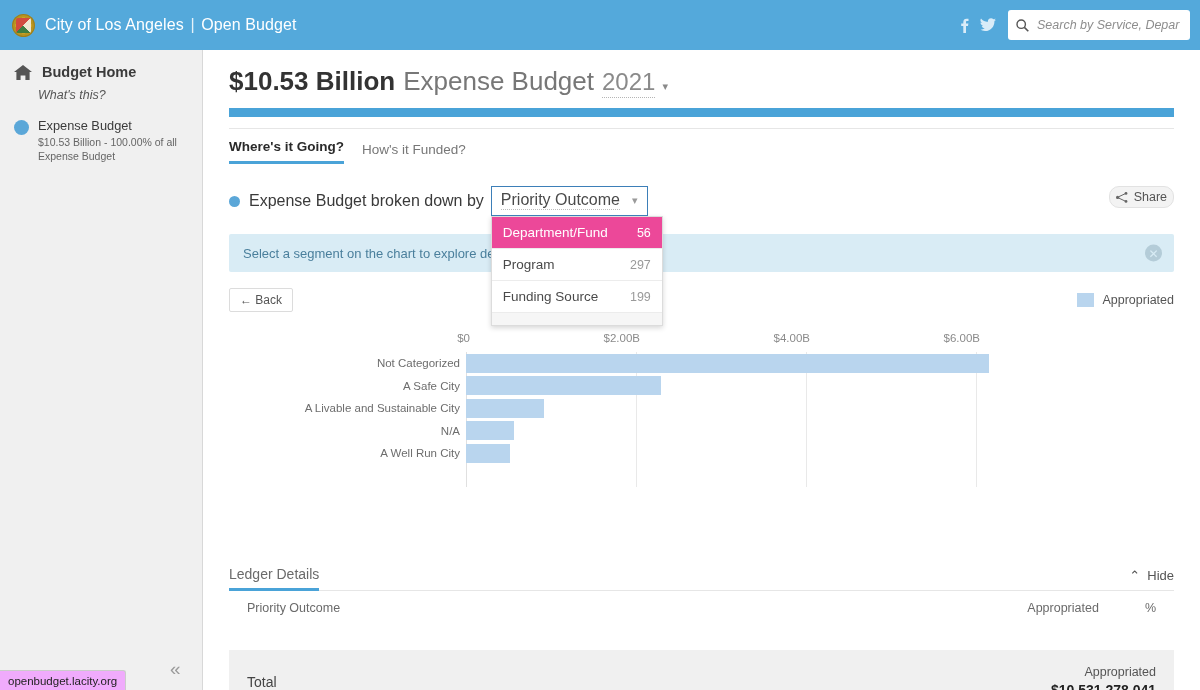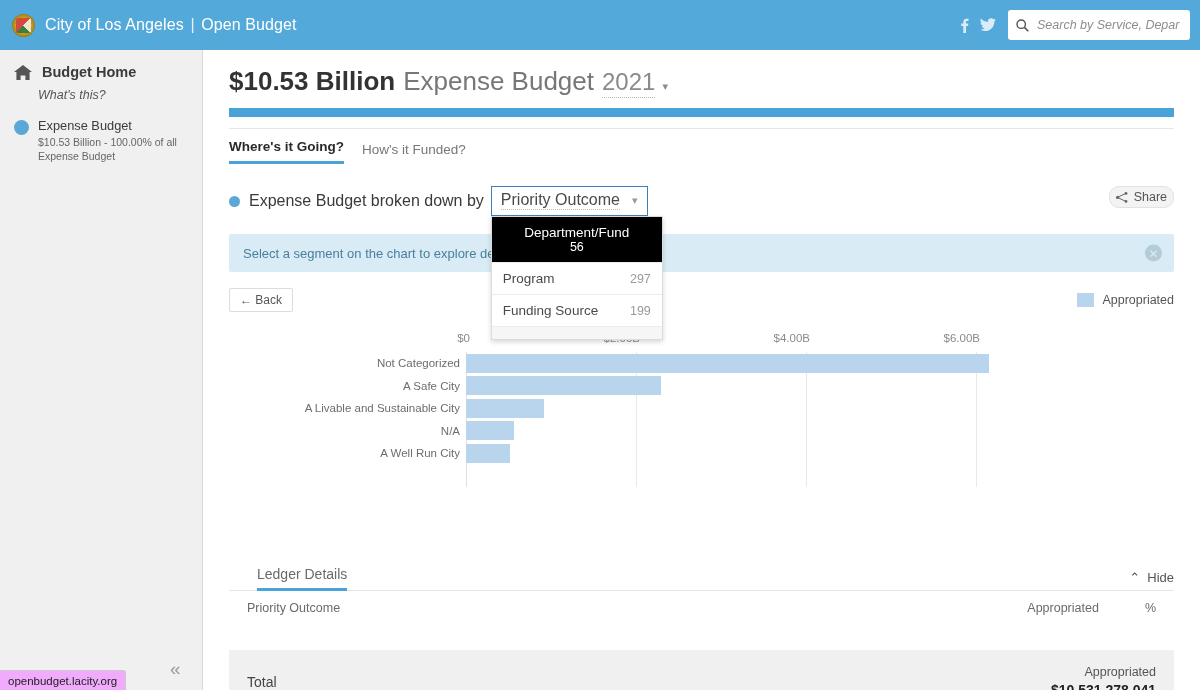--- a/index.html
+++ b/index.html
@@ -111,21 +111,21 @@
   .dropdown{
     position:absolute; left:0; top:100%; width:172px; background:#f6f6f6;
     border:1px solid #dcdcdc; box-shadow:0 2px 5px rgba(0,0,0,.16); z-index:30;
   }
   .dd-item{
     display:flex; justify-content:space-between; align-items:center;
     padding:8px 11px; font-size:13.5px; color:#4a4a4a; background:#fff;
     border-bottom:1px solid #ececec; cursor:pointer;
   }
   .dd-item .cnt{ color:#9a9a9a; font-size:12.5px; }
-  .dd-item.sel{ background:#000000; color:#fff;flex-direction:column; }
+  .dd-item.sel{ background:#ec4899; color:#fff; }
   .dd-item.sel .cnt{ color:#fff; }
   .dd-pad{ height:12px; background:#f6f6f6; }
 
   .share{
     position:absolute; right:0; top:0; background:#f3f3f3; border:1px solid #e2e2e2;
     padding:3px 6px; font-size:12.5px; color:#555; display:flex; align-items:center;
     gap:6px; cursor:pointer; border-radius:10px;
   }
 
   .banner{
@@ -157,21 +157,21 @@
   .grid.zero{ background:#e0e0e0; }
   .bar-row{ display:flex; align-items:center; height:22.5px; position:relative; }
   .bar-label{
     width:237px; text-align:right; padding-right:6px; font-size:11.5px; color:#6d6d6d;
     white-space:nowrap;
   }
   .bar{ height:19px; background:#b9d5ee; }
 
   
   .ledger{ position:absolute; left:26px; top:516px; width:945px; }
-  .ledger-head{ display:flex; align-items:flex-end; justify-content:space-between;margin-left:28px; }
+  .ledger-head{ display:flex; align-items:center; justify-content:space-between; }
   .ledger-title{ font-size:14px; color:#6a6a6a; padding-bottom:6px; border-bottom:3px solid #4aa3d8; }
   .ledger-hide{ font-size:13px; color:#555; display:flex; align-items:center; gap:7px; cursor:pointer; padding-bottom:6px; }
   .ledger-rule{ border-top:1px solid #e6e6e6; margin-top:-1px; }
   .ledger-colhead{
     display:flex; justify-content:space-between; font-size:12.5px; color:#6a6a6a;
     padding:10px 18px 0 18px;
   }
   .colhead-right{ display:flex; gap:46px; }
   .total-row{
     position:absolute; left:0; top:84px; width:945px; height:63px; background:#f0f0f0;

